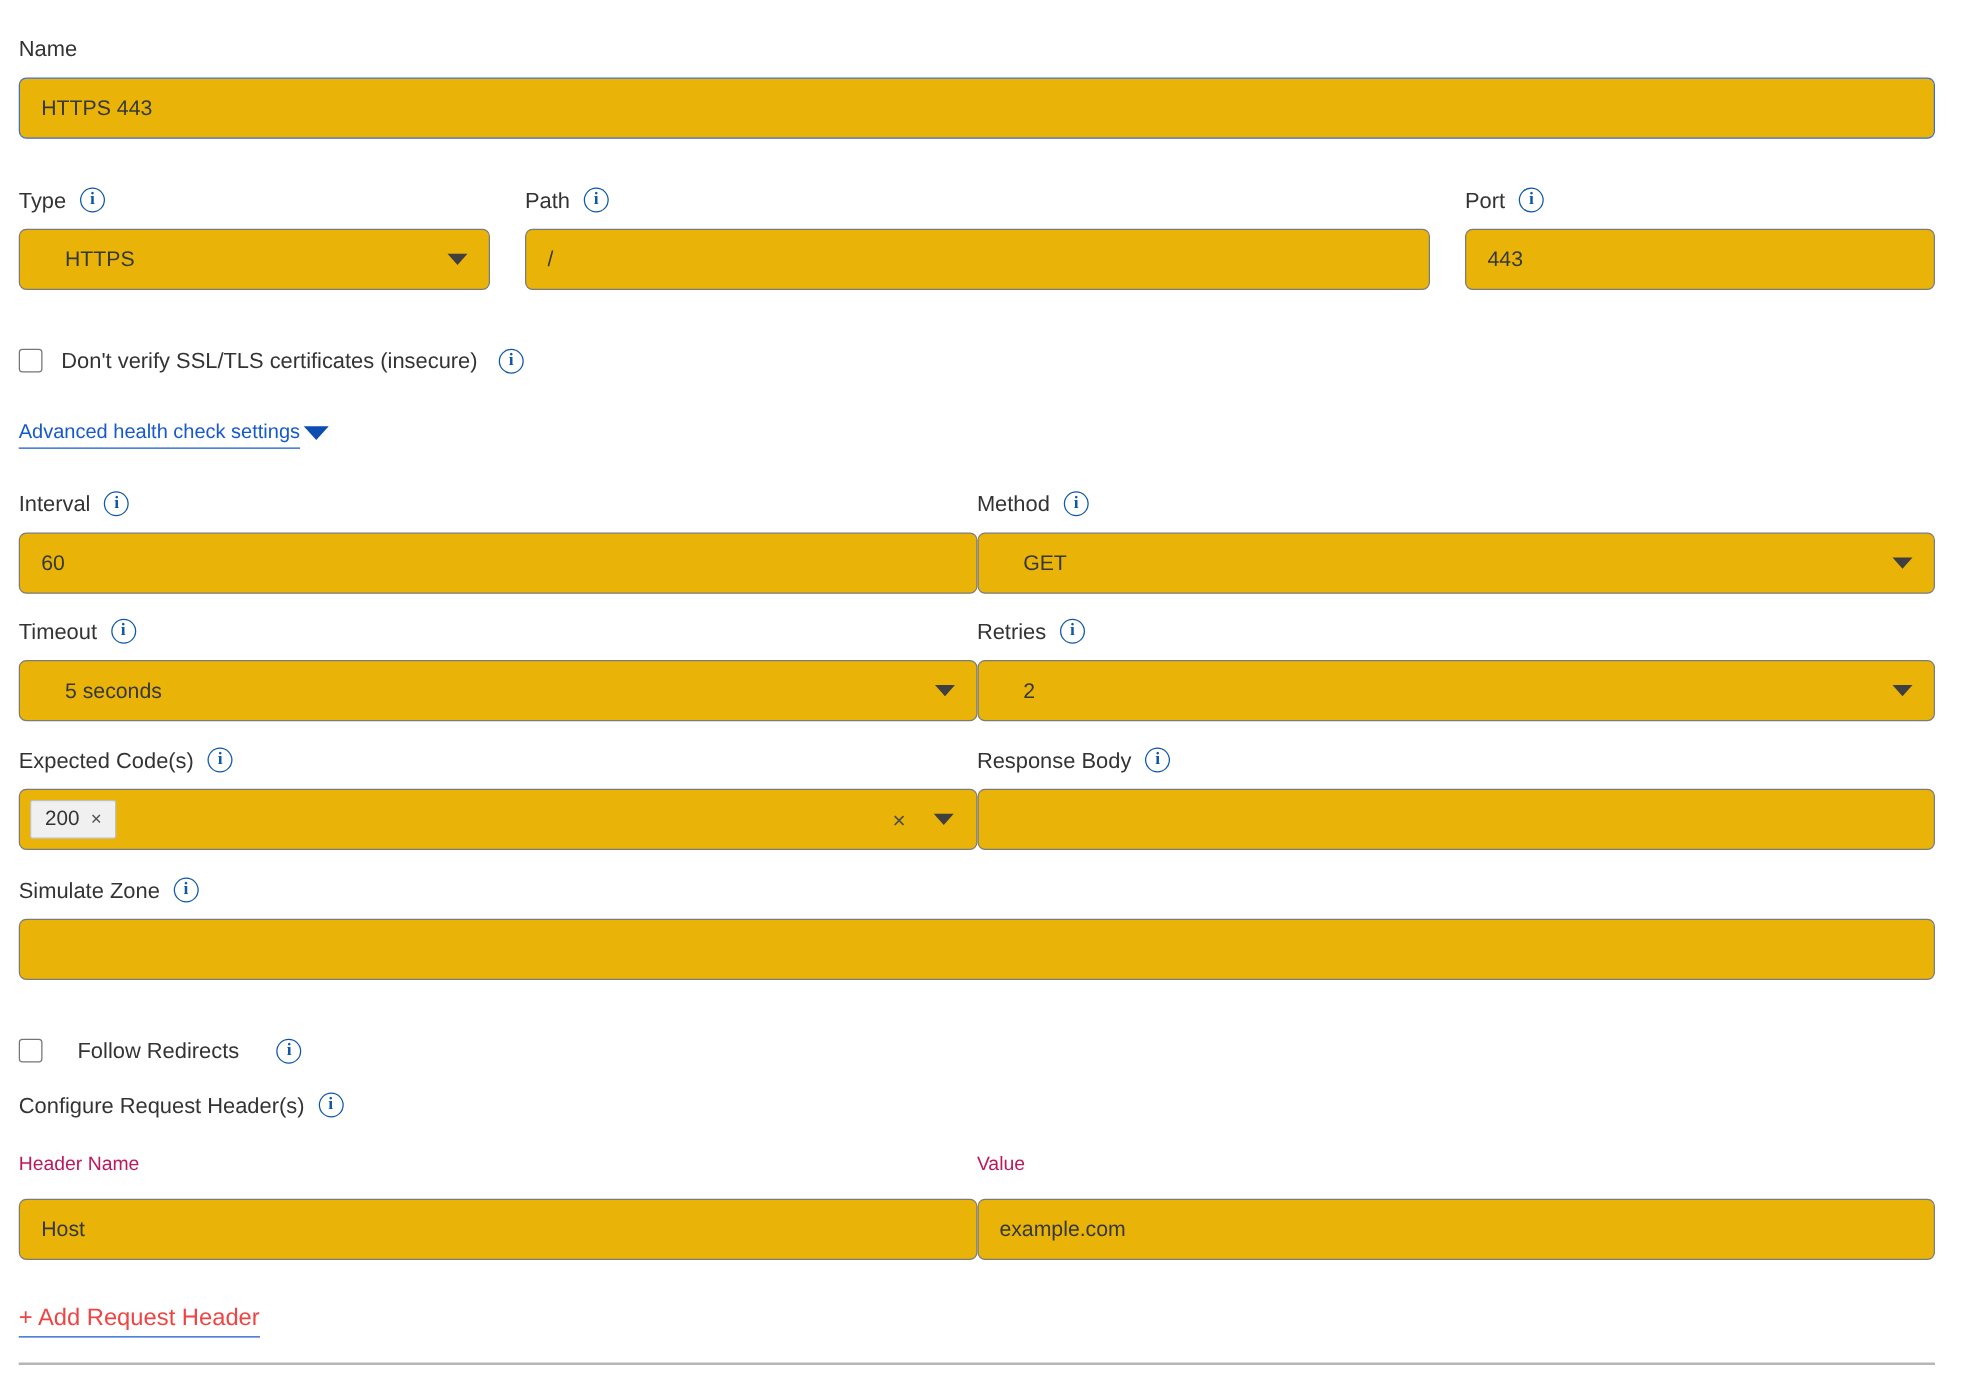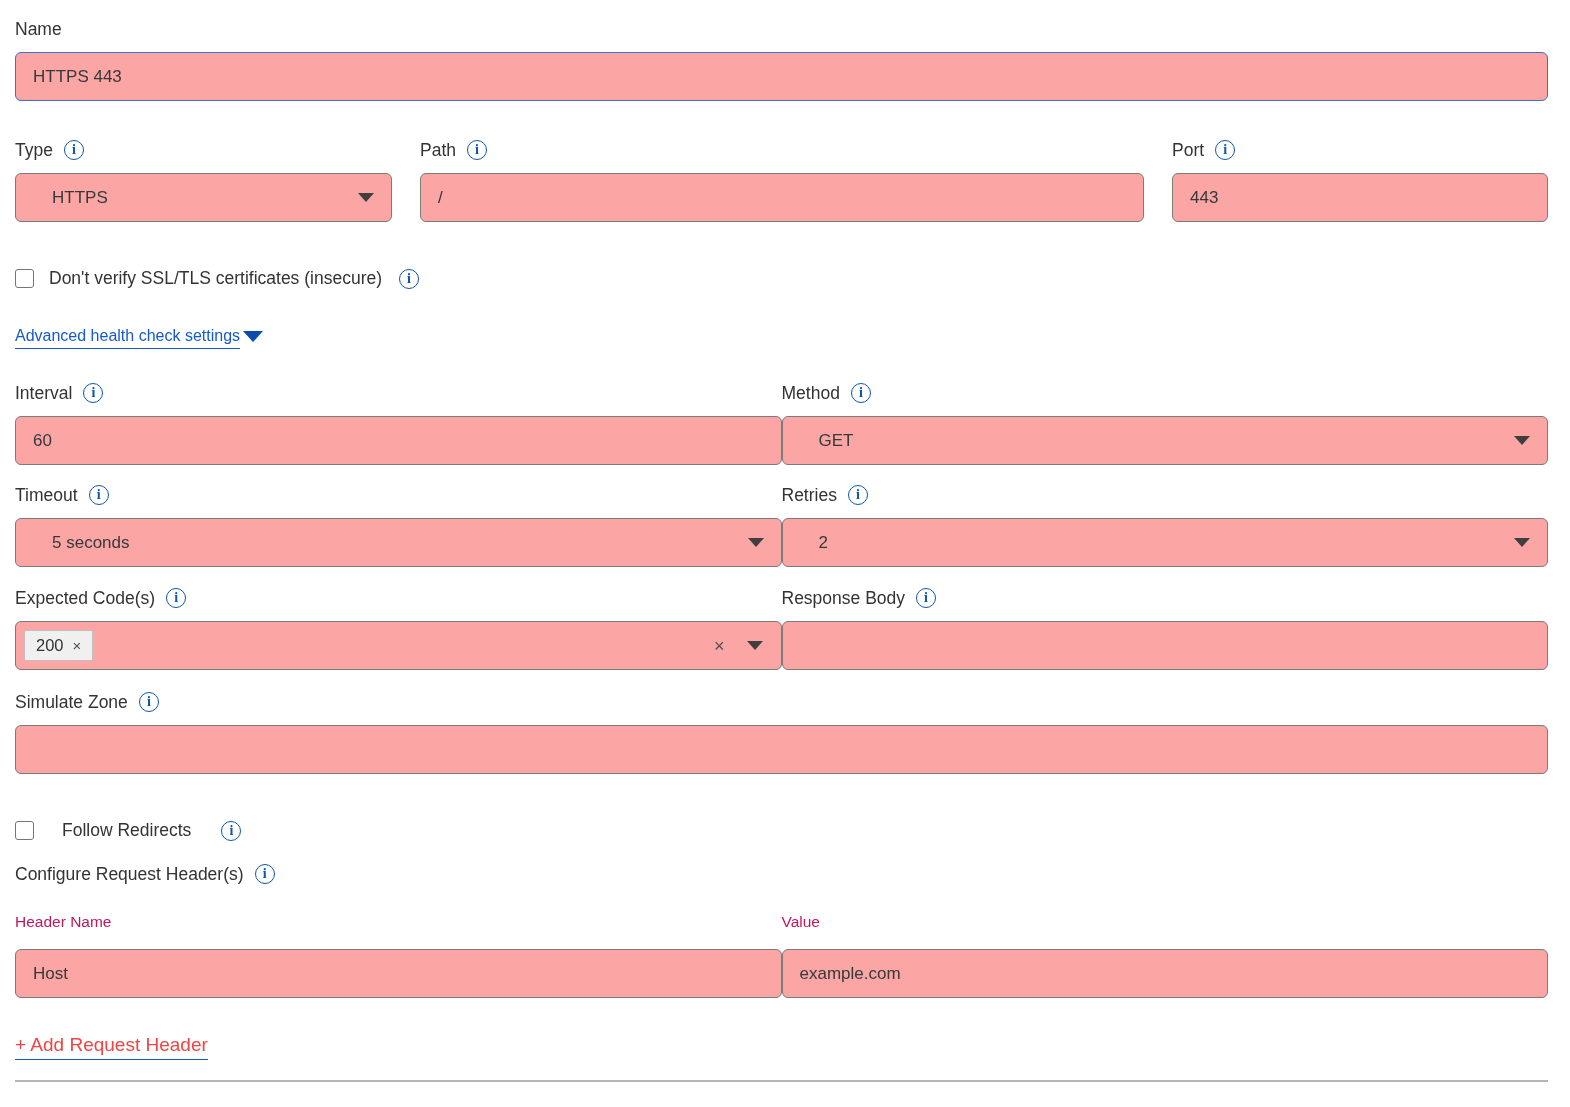--- a/index.html
+++ b/index.html
@@ -49,21 +49,21 @@
     cursor: pointer;
     flex: 0 0 auto;
   }
 
   
   .text-input, .select-box, .multiselect {
     width: 100%;
     height: 49px;
     border: 1.5px solid #7b7b7b;
     border-radius: 6px;
-    background: #fca5a5;
+    background: #eab308;
     font-family: "Liberation Sans", sans-serif;
     font-size: 17px;
     color: #36393a;
     padding: 0 17px;
     outline: none;
   }
   .text-input.focused {
     border: 1.5px solid #3a70d2;
   }
 
@@ -174,21 +174,21 @@
     display: grid;
     grid-template-columns: 377px 1fr 376px;
     column-gap: 13px;
   }
   .row-2col {
     display: grid;
     grid-template-columns: 1fr 1fr;
     column-gap: 0;
   }
 
-  .mt-name       { margin-top: 2px; }
+  .mt-name       { margin-top: 12px; }
   .mt-typerow    { margin-top: 38px; gap: 28px; }
   .mt-sslcheck   { margin-top: 46px; }
   .mt-advlink    { margin-top: 38px; }
   .mt-interval   { margin-top: 33px; }
   .mt-timeout    { margin-top: 19px; }
   .mt-expected   { margin-top: 20px; }
   .mt-simulate   { margin-top: 21px; }
   .mt-follow     { margin-top: 46px; }
   .mt-confhdr    { margin-top: 22px; }
   .mt-hdrrow     { margin-top: 26px; }

